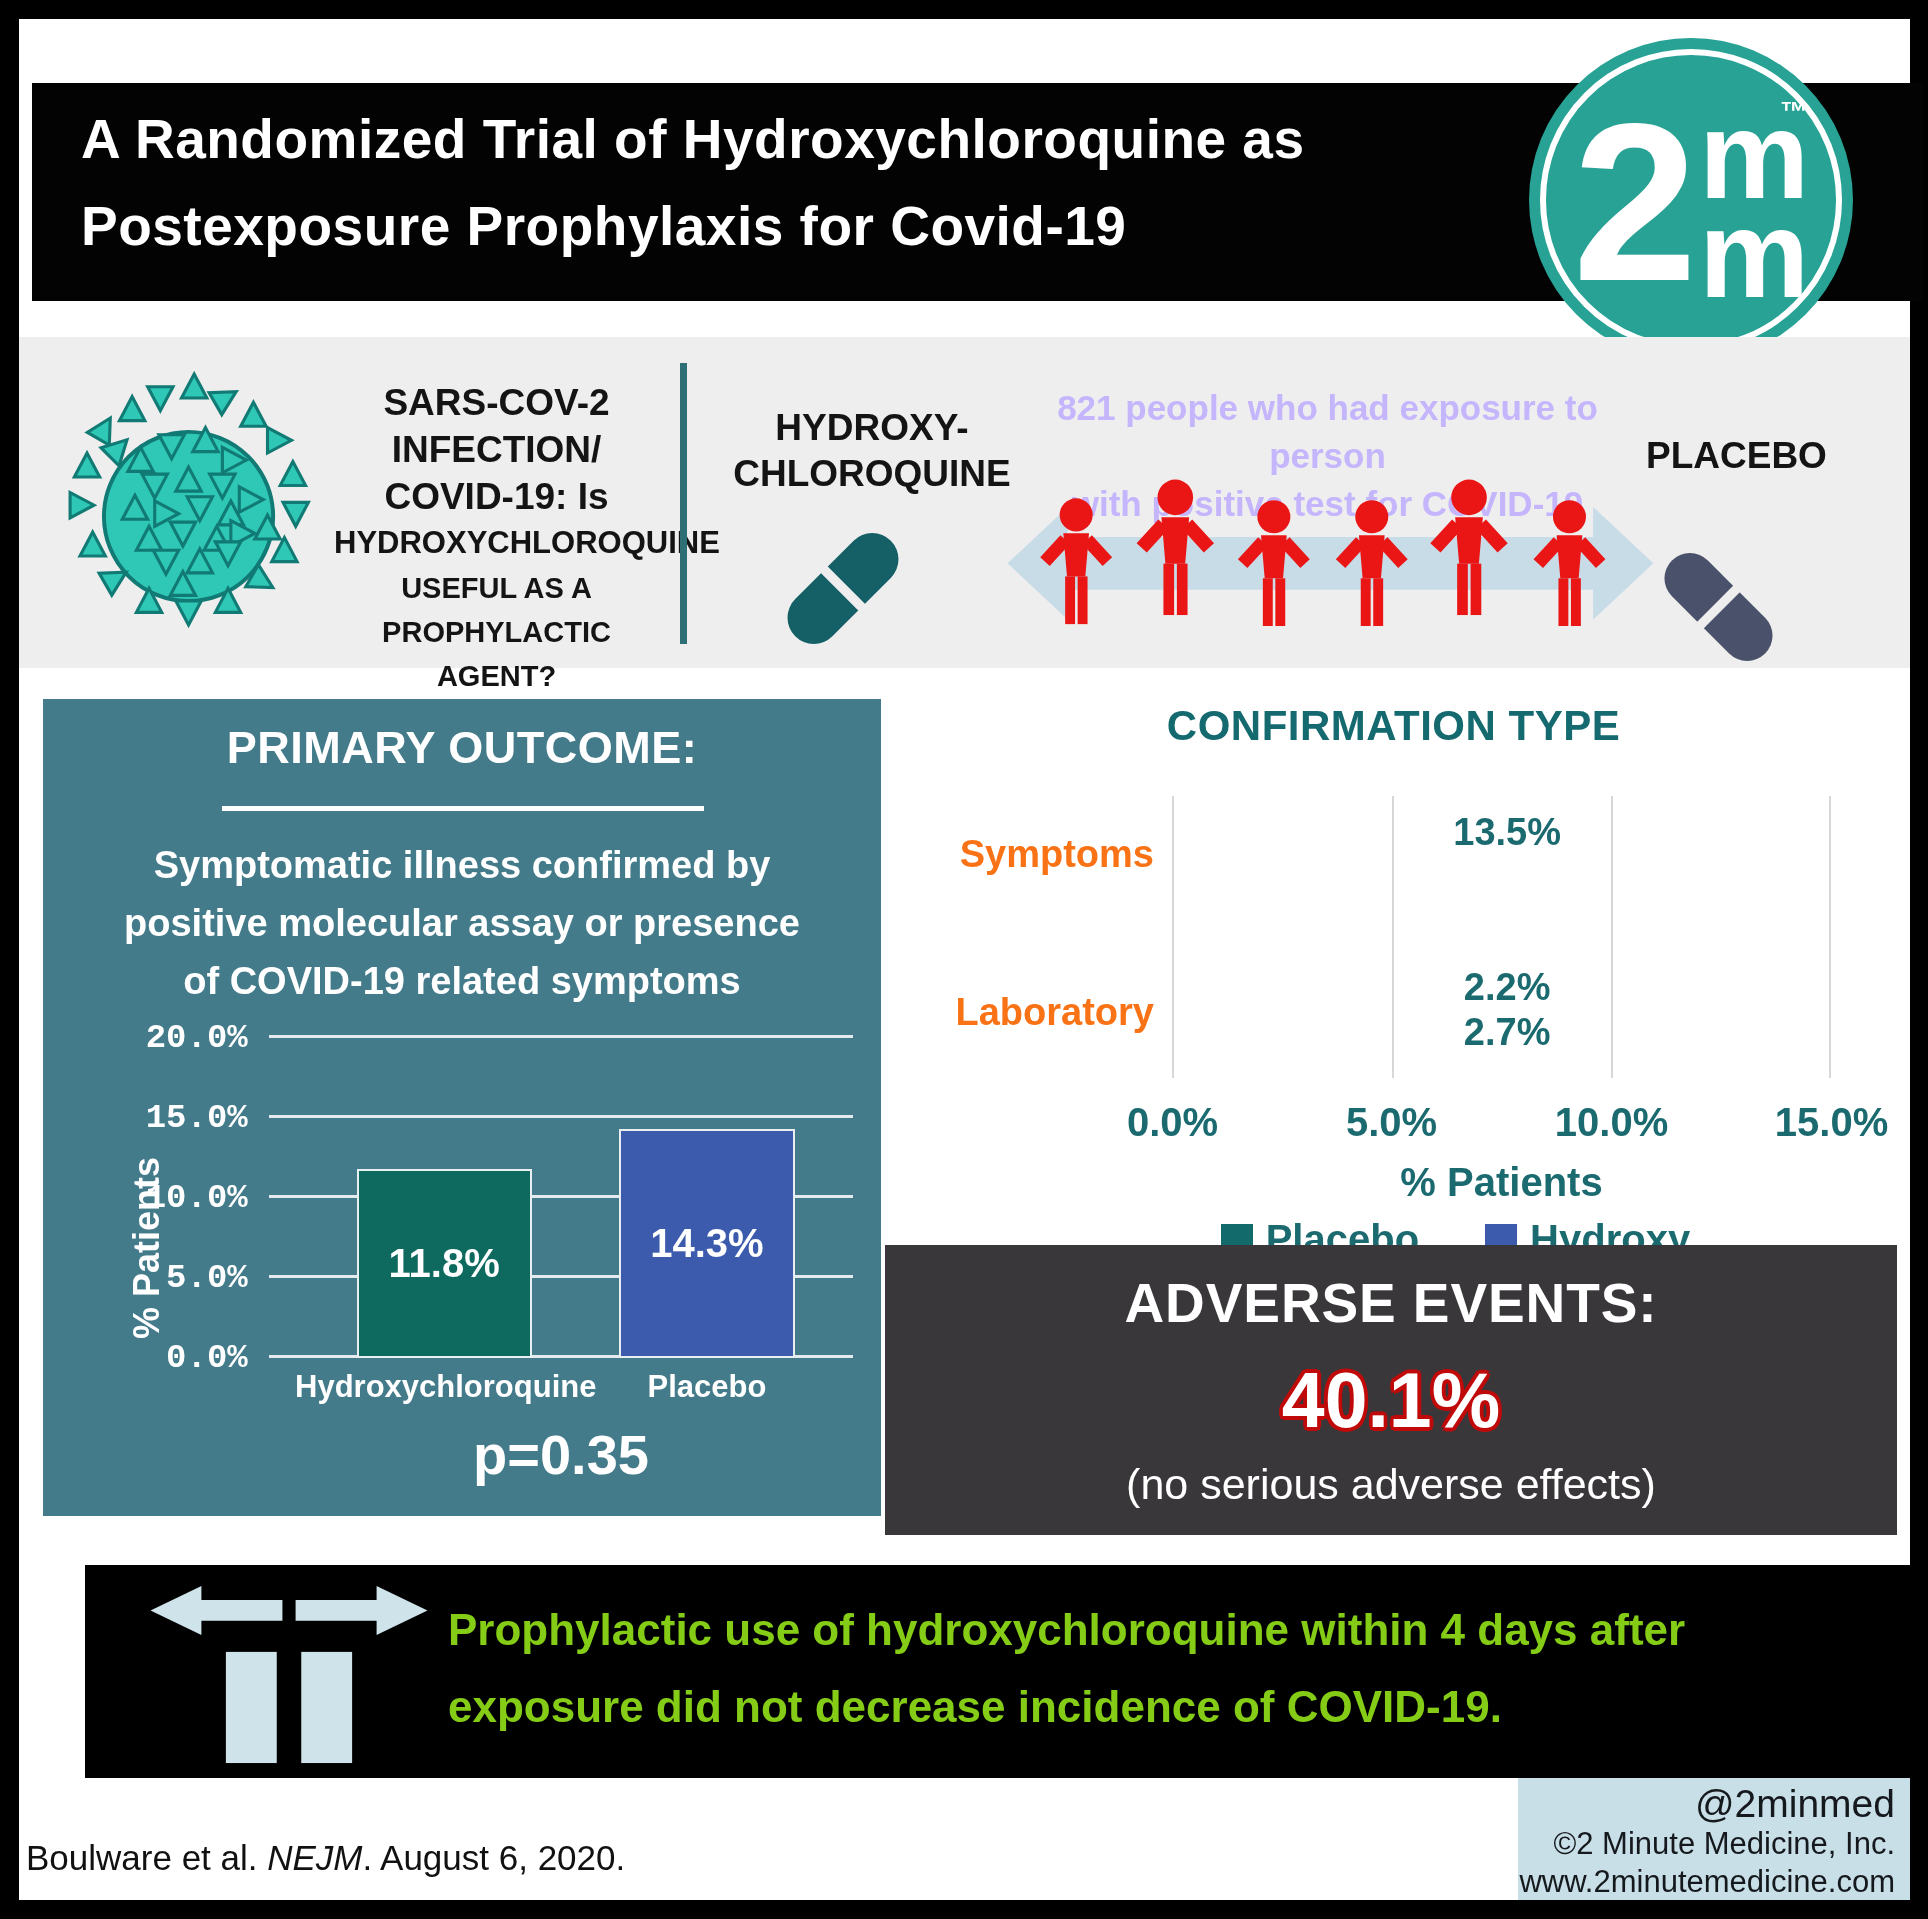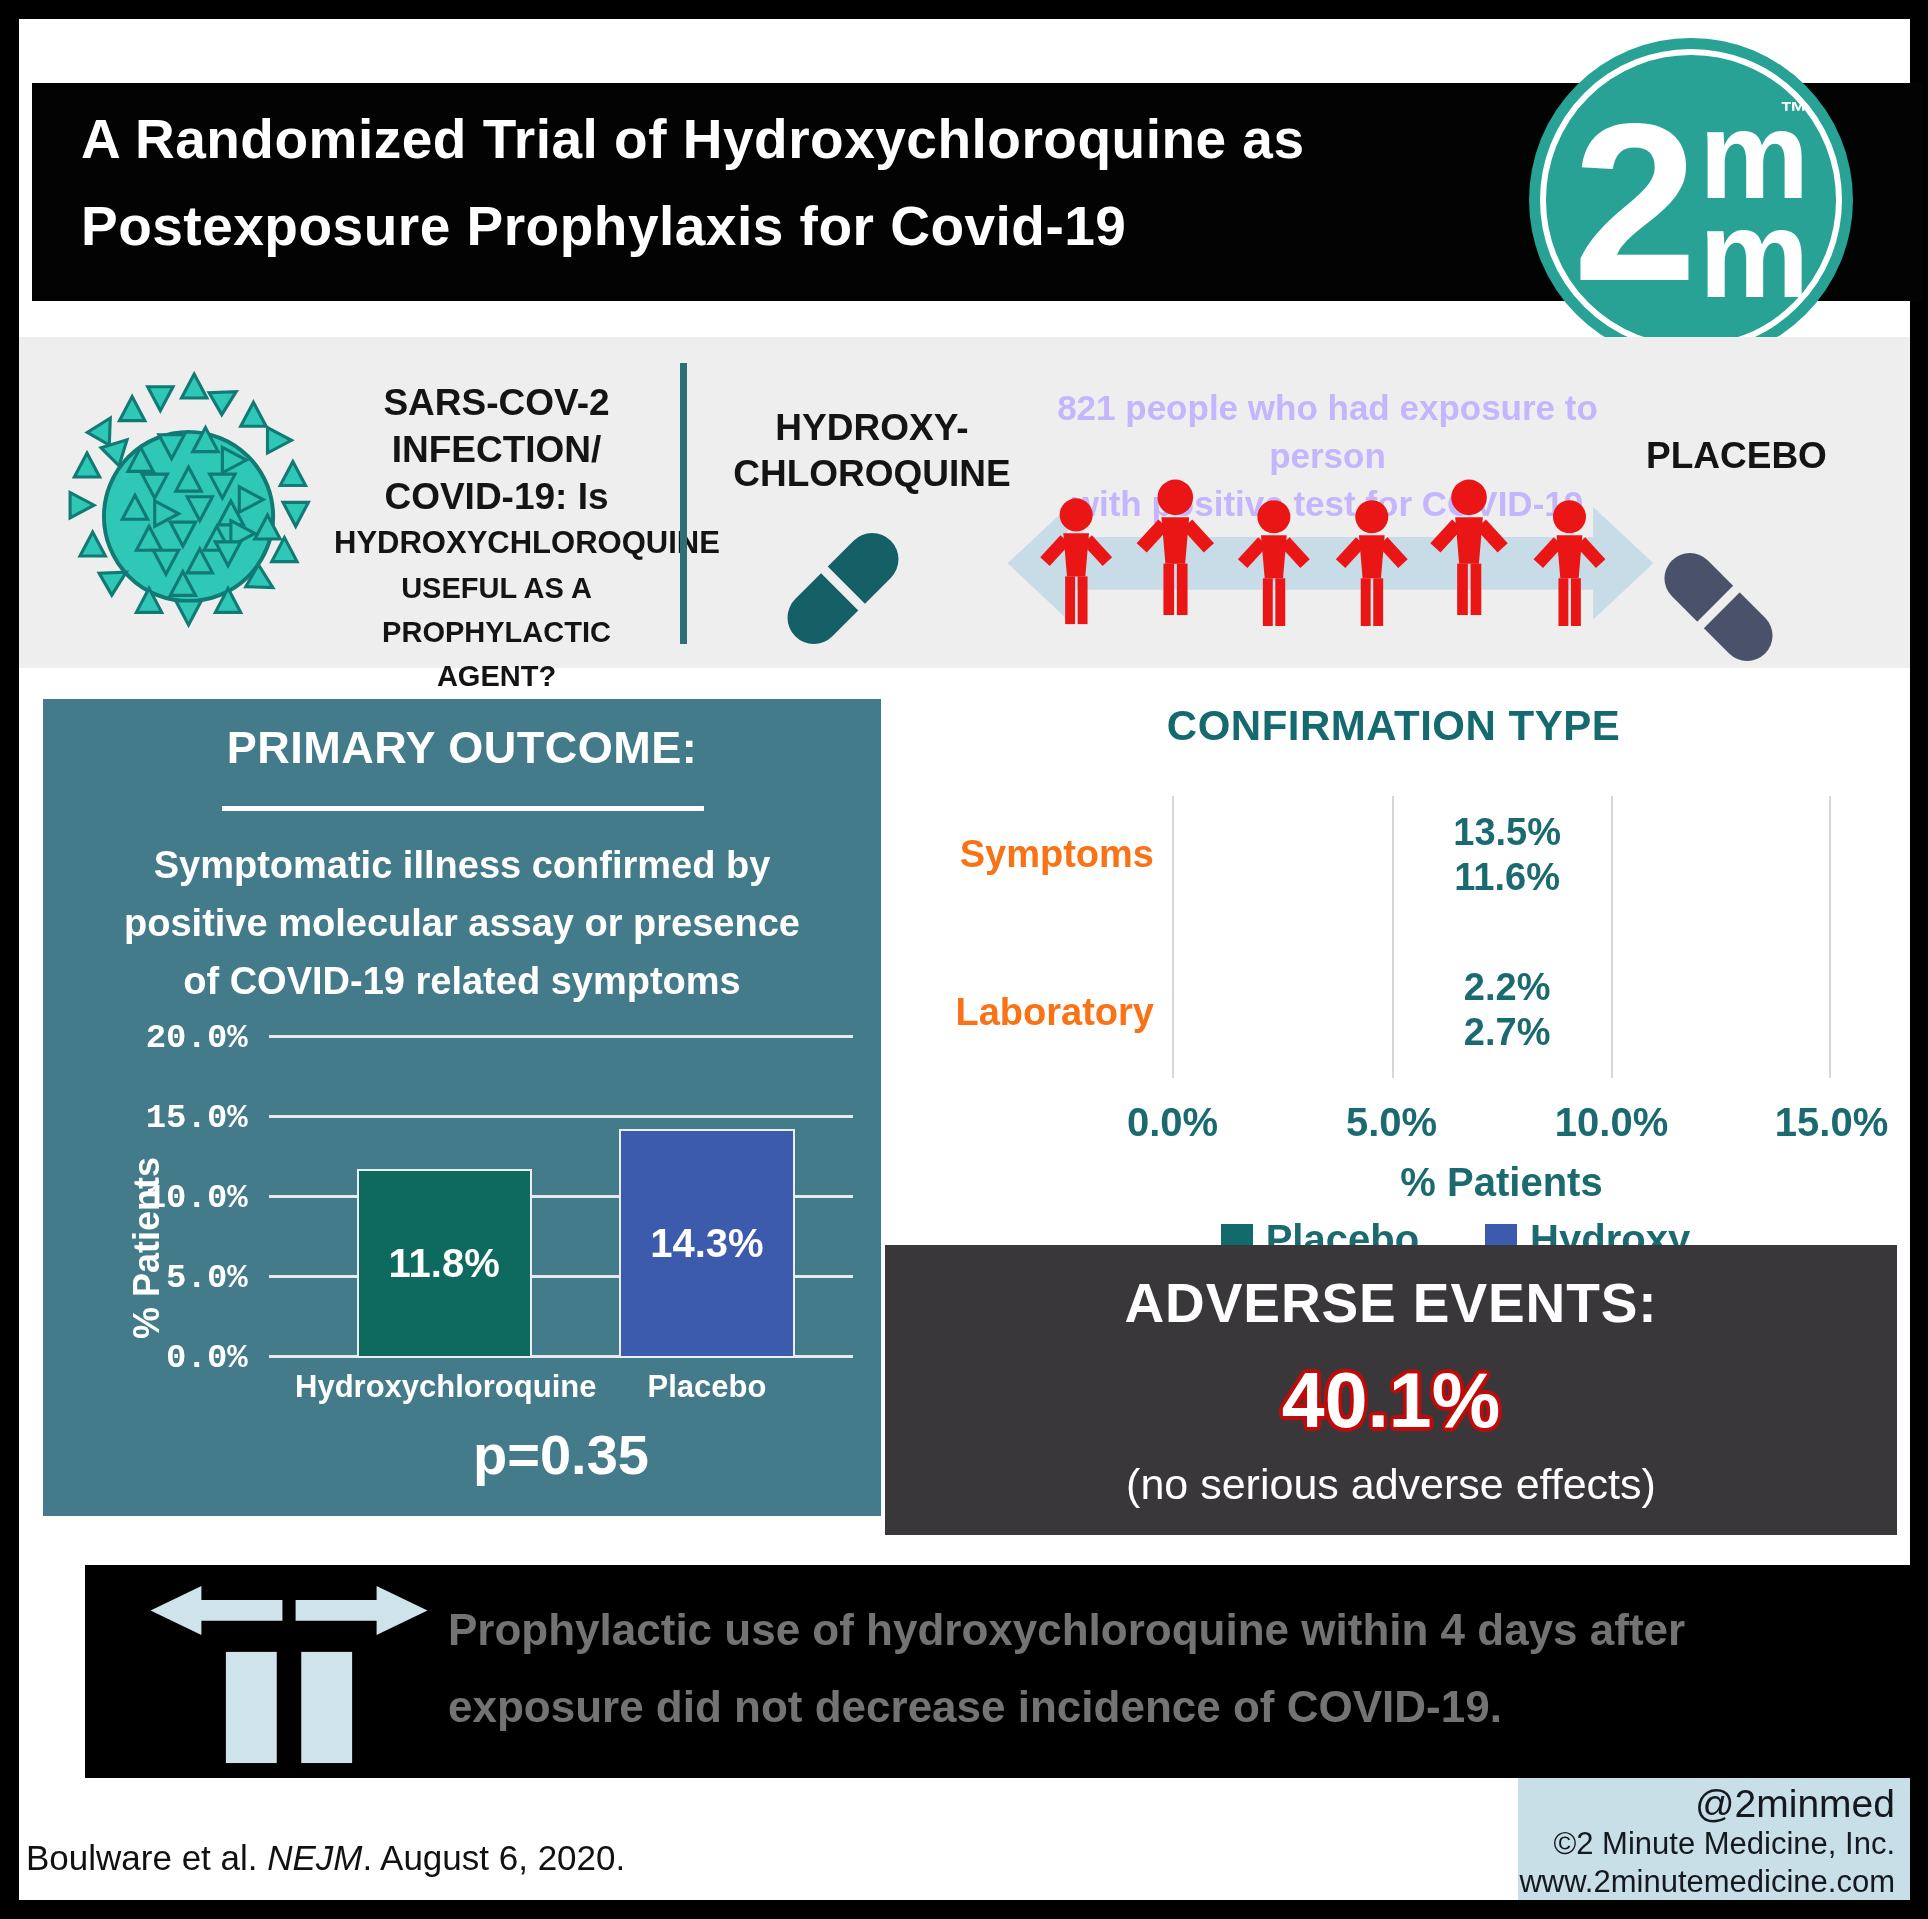--- a/index.html
+++ b/index.html
@@ -69,21 +69,21 @@
   .adverse{position:absolute;left:885px;top:1245px;width:1012px;height:290px;background:#393739;color:#fff;text-align:center;}
   .adv-title{position:absolute;top:26px;left:0;right:0;font-size:55px;font-weight:bold;letter-spacing:0.9px;}
   .adv-line{position:absolute;top:111px;left:0;right:0;display:flex;justify-content:center;align-items:baseline;}
   .adv-highlight{font-size:77px;font-weight:bold;color:#fff;
     text-shadow:-2.8px -2.8px 0 #c00a0a,2.8px -2.8px 0 #c00a0a,-2.8px 2.8px 0 #c00a0a,2.8px 2.8px 0 #c00a0a,-3.8px 0 0 #c00a0a,3.8px 0 0 #c00a0a,0 -3.8px 0 #c00a0a,0 3.8px 0 #c00a0a;}
   .adv-rest{font-size:58px;font-weight:500;margin-left:17px;}
   .adv-note{position:absolute;top:215px;left:0;right:0;font-size:43px;font-weight:400;}
 
   
   .conclusion{position:absolute;left:85px;top:1565px;width:1825px;height:213px;background:#000;}
-  .concl-text{position:absolute;left:363px;top:26px;width:1431px;color:#737373;font-size:44px;font-weight:bold;line-height:77px;white-space:pre-line;}
+  .concl-text{position:absolute;left:363px;top:26px;width:1431px;color:#84cc16;font-size:44px;font-weight:bold;line-height:77px;white-space:pre-line;}
   .concl-icon{position:absolute;left:58px;top:17px;}
 
   
   .citation{position:absolute;left:26px;top:1838px;font-size:35px;color:#111;}
   .citation .it{font-style:italic;}
   .bluebox{position:absolute;left:1518px;top:1778px;width:392px;height:122px;background:#c8dfe8;text-align:right;padding:3.8px 15px 0 0;color:#15181c;}
   .bb-handle{font-size:39px;font-weight:500;line-height:43px;}
   .bb-line{font-size:31px;line-height:38px;}
 </style>
 </head>
@@ -264,24 +264,20 @@
     <div class="ct-grid" style="left:0"></div>
     <div class="ct-grid" style="left:33.33%"></div>
     <div class="ct-grid" style="left:66.67%"></div>
     <div class="ct-grid" style="left:calc(100% - 1.9px)"></div>
 
     <div class="ct-row" style="top:14px">
       <div class="cbar-line">
         <div class="cbar" style="width: 90%; background: rgb(19, 106, 106);"></div>
         <span class="cval">13.5%</span>
       </div>
-      <div class="cbar-line">
-        <div class="cbar" style="width: 77.3333%; background: rgb(60, 91, 173);"></div>
-        <span class="cval">11.6%</span>
-      </div>
     </div>
 
     <div class="ct-row" style="top:169px">
       <div class="cbar-line">
         <div class="cbar" style="width: 14.6667%; background: rgb(19, 106, 106);"></div>
         <span class="cval">2.2%</span>
       </div>
       <div class="cbar-line">
         <div class="cbar" style="width: 18%; background: rgb(60, 91, 173);"></div>
         <span class="cval">2.7%</span>

